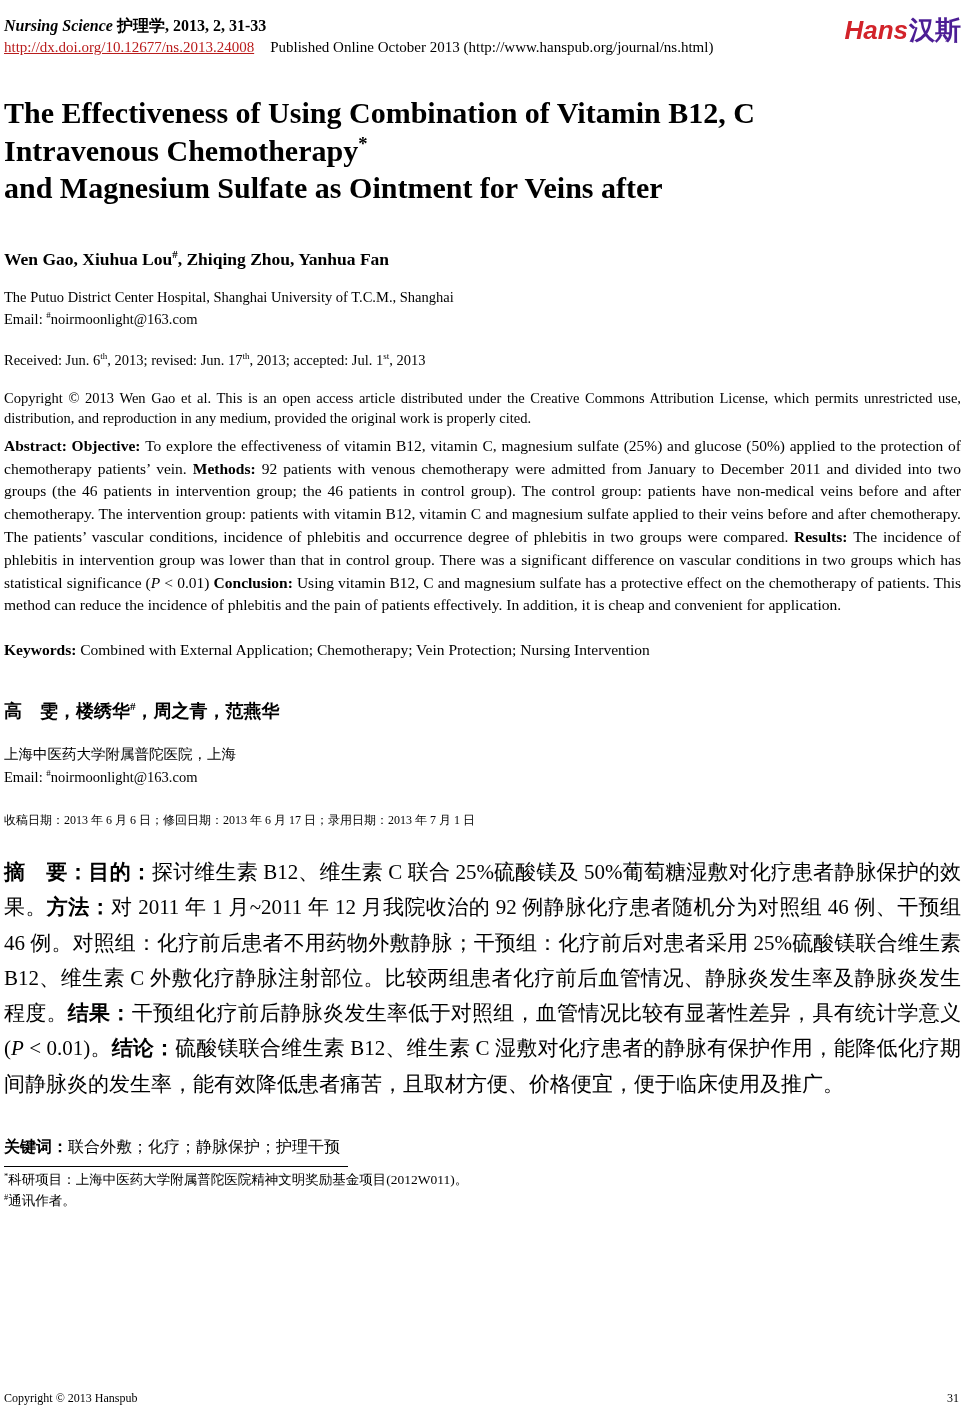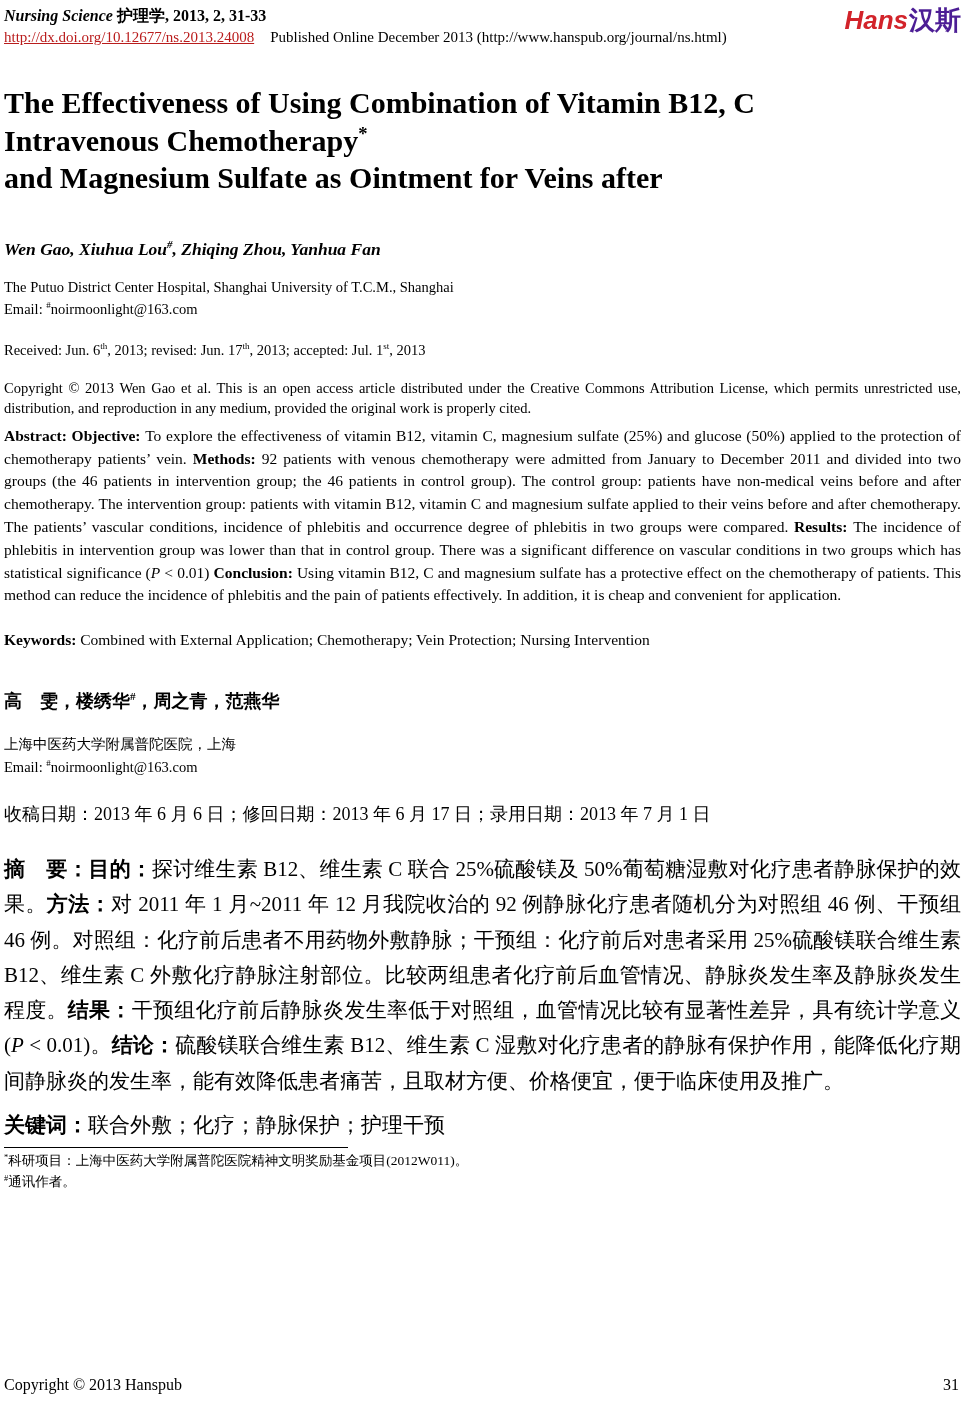--- a/index.html
+++ b/index.html
@@ -4,70 +4,70 @@
 <style>
   html,body { margin:0; padding:0; background:#e8e8e8; }
   .page {
     position:relative;
     width:967px; height:1417px;
     margin:0 auto;
     background:#ffffff;
     color:#000;
     font-family:"Liberation Serif", serif;
     box-sizing:border-box;
-    padding:6px 6px 0 4px;
+    padding:16px 6px 0 4px;
     overflow:hidden;
   }
   sup { line-height:0; font-size:62%; vertical-align:super; }
 
   
   .header-row { display:flex; justify-content:space-between; align-items:flex-start; }
   .journal-line { font-size:16px; line-height:1.3; white-space:nowrap; }
   .journal-name { font-style:italic; font-weight:bold; }
   .journal-info { font-weight:bold; }
   .doi-line { font-size:15px; margin-top:2px; white-space:nowrap; }
   .doi-link { color:#b91c1c; text-decoration:underline; cursor:pointer; }
   .published-text { margin-left:16px; }
   .logo { font-family:"Liberation Sans", sans-serif; font-size:26px; font-weight:bold; line-height:1.05; white-space:nowrap; margin-top:1px; }
   .logo-en { color:#d2232a; font-style:italic; margin-right:1px; }
   .logo-cn { color:#4c1d95; }
 
   
   .title-block { margin-top:38px; font-size:30px; font-weight:bold; line-height:1.26; }
-  .authors-line { margin-top:42px; font-size:17.5px; font-weight:bold;font-style:italic; }
+  .authors-line { margin-top:42px; font-size:17.5px; font-weight:bold; }
   .affil-block { margin-top:17px; font-size:14.5px; line-height:1.5; }
   .received-line { margin-top:21px; font-size:14.5px; }
   .copyright-para { margin-top:19px; font-size:14.5px; line-height:1.42; text-align:justify; }
   .abstract-para { margin-top:6px; font-size:15.5px; line-height:1.47; text-align:justify; }
   .keywords-line { margin-top:24px; font-size:15.5px; }
   .b { font-weight:bold; }
   .i { font-style:italic; }
 
   
   .cn-title-block { margin-top:46px; font-size:33px; font-weight:bold; line-height:1.3; font-family:"Liberation Sans", sans-serif; }
   .cn-authors-line { margin-top:40px; font-size:18px; font-weight:bold; }
   .cn-affil-block { margin-top:20px; font-size:14.5px; line-height:1.55; }
-  .cn-dates-line { margin-top:24px; font-size:18px; }
+  .cn-dates-line { margin-top:24px; font-size:12px; }
   .cn-abstract-para { margin-top:26px; font-size:21px; line-height:1.68; text-align:justify; }
-  .cn-keywords-line { margin-top:12px; font-size:21px; }
+  .cn-keywords-line { margin-top:35px; font-size:16px; }
 
   
   .footnote-rule { margin:8px 0 0 0; width:344px; border:0; border-top:1.5px solid #000; height:0; }
   .footnotes-block { margin-top:3px; font-size:13.5px; line-height:1.55; }
-  .page-footer { position:absolute; left:4px; right:8px; bottom:23px; display:flex; justify-content:space-between; font-size:16px; }
+  .page-footer { position:absolute; left:4px; right:8px; bottom:11px; display:flex; justify-content:space-between; font-size:12px; }
 </style>
 </head>
 <body>
 
 <div class="page">
 
   <div class="header-row">
     <div>
       <div class="journal-line"><span class="journal-name">Nursing Science</span><span class="journal-info"> 护理学, 2013, 2, 31-33</span></div>
-      <div class="doi-line"><span class="doi-link">http://dx.doi.org/10.12677/ns.2013.24008</span><span class="published-text">Published Online December 2013 (http://www.hanspub.org/journal/ns.html)</span></div>
+      <div class="doi-line"><span class="doi-link">http://dx.doi.org/10.12677/ns.2013.24008</span><span class="published-text">Published Online October 2013 (http://www.hanspub.org/journal/ns.html)</span></div>
     </div>
     <div class="logo"><span class="logo-en">Hans</span><span class="logo-cn">汉斯</span></div>
   </div>
 
   <div class="title-block">
     <div>The Effectiveness of Using Combination of Vitamin B12, C</div>
     <div><span>Intravenous Chemotherapy</span><sup>*</sup></div>
     <div>and Magnesium Sulfate as Ointment for Veins after</div>
   </div>
 

